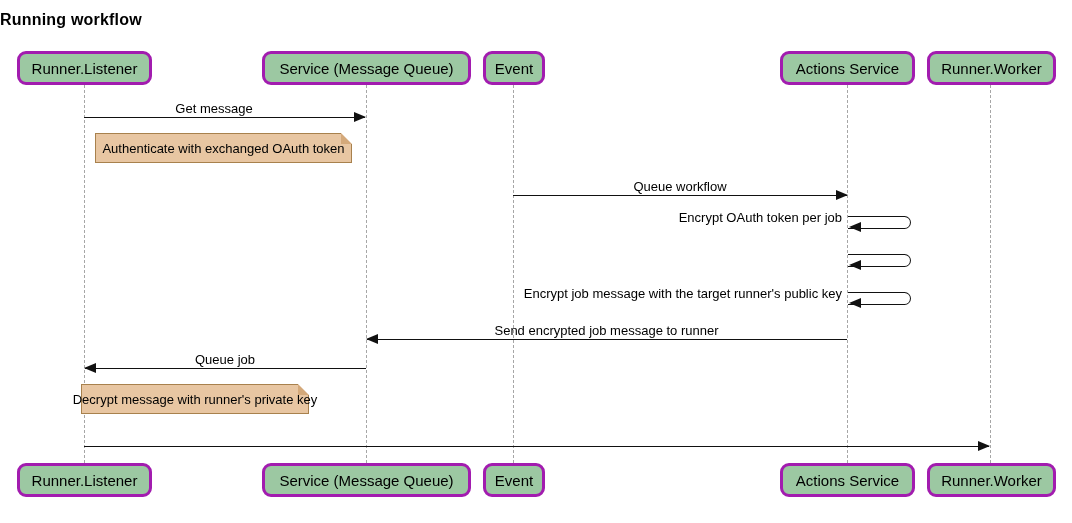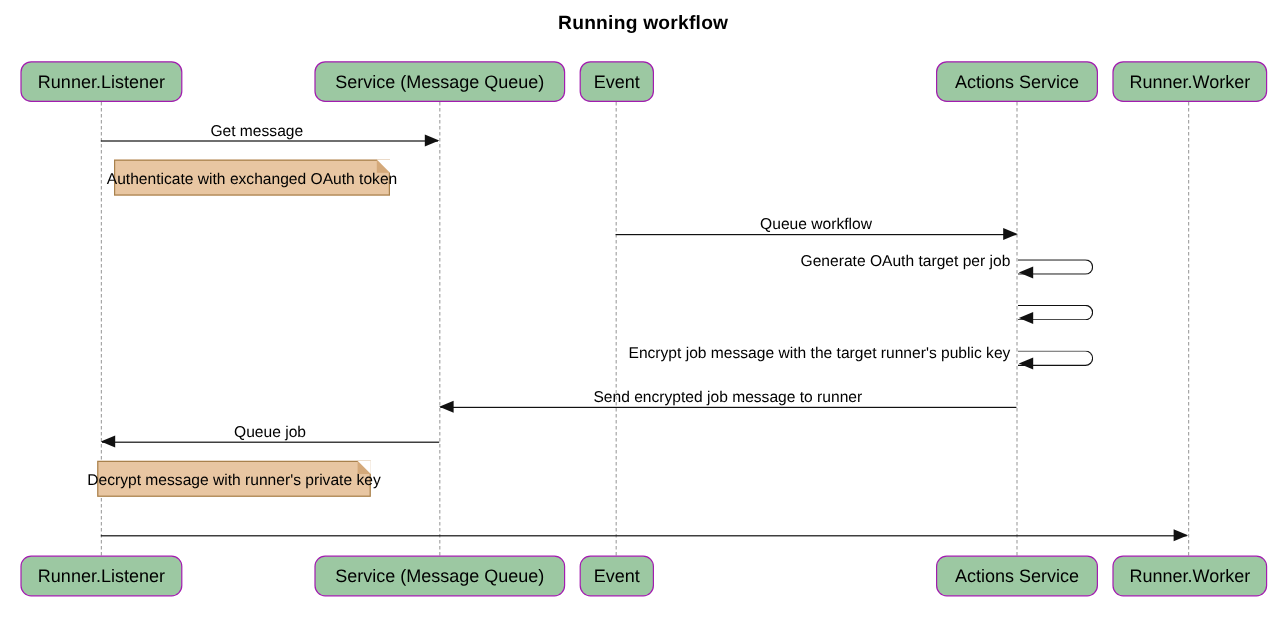--- a/index.html
+++ b/index.html
@@ -1,25 +1,25 @@
 <!DOCTYPE html>
 <html><head>
 <meta charset="utf-8">
 <style>
   html,body{margin:0;padding:0;background:#fff;}
   body{font-family:"Liberation Sans", sans-serif; color:#000;}
   #diagram{position:relative;width:1072px;height:523px;background:#fff;overflow:hidden;}
 
-  .title{position:absolute;top:11px;left:0;width:100%;text-align:center;
+  .title{position:absolute;top:11px;left:0;width:100%;text-align:left;
          font-size:16px;font-weight:bold;letter-spacing:.2px;}
 
   .lifeline{position:absolute;top:85px;height:378px;width:0;
             border-left:1px dashed #a6a6a6;}
 
-  .actor{position:absolute;height:34px;background:#9cc8a2;border:1px solid #a21caf;
+  .actor{position:absolute;height:34px;background:#9cc8a2;border:3px solid #a21caf;
          border-radius:9px;display:flex;align-items:center;justify-content:center;
          font-size:15px;box-sizing:border-box;white-space:nowrap;}
   .actor.top{top:51px;} .actor.bottom{top:463px;}
 
   .mline{position:absolute;height:0;border-top:1.5px solid #111;}
   .mlabel{position:absolute;font-size:13px;height:15px;line-height:15px;
           text-align:center;white-space:nowrap;}
   .mlabel.right{text-align:right;}
 
   .ah{position:absolute;width:0;height:0;}
@@ -52,29 +52,29 @@
   <div class="actor top" style="left:17px;width:135px">Runner.Listener</div>
   <div class="actor top" style="left:262px;width:209px">Service (Message Queue)</div>
   <div class="actor top" style="left:483px;width:62px">Event</div>
   <div class="actor top" style="left:780px;width:135px">Actions Service</div>
   <div class="actor top" style="left:927px;width:129px">Runner.Worker</div>
 
   <div class="mlabel" style="left:73px;width:282px;top:101px">Get message</div>
   <div class="mline" style="left:84px;top:117px;width:281px"></div>
   <div class="ah r" style="left:354px;top:112px"></div>
 
-  <div class="note" style="left:95px;top:133px;width:230px">
+  <div class="note" style="left:95px;top:133px;width:257px">
     <span>Authenticate with exchanged OAuth token</span>
   </div>
 
   <div class="mlabel" style="left:513px;width:334px;top:179px">Queue workflow</div>
   <div class="mline" style="left:513px;top:195px;width:334px"></div>
   <div class="ah r" style="left:836px;top:190px"></div>
 
-  <div class="mlabel right" style="left:442px;width:400px;top:210px">Generate OAuth target per job</div>
+  <div class="mlabel right" style="left:442px;width:400px;top:210px">Encrypt OAuth token per job</div>
   <div class="loop" style="left:848px;top:216px"></div>
   <div class="ah l" style="left:849px;top:222px"></div>
 
   <div class="loop" style="left:848px;top:254px"></div>
   <div class="ah l" style="left:849px;top:260px"></div>
 
   <div class="mlabel right" style="left:242px;width:600px;top:286px">Encrypt job message with the target runner's public key</div>
   <div class="loop" style="left:848px;top:292px"></div>
   <div class="ah l" style="left:849px;top:298px"></div>
 

